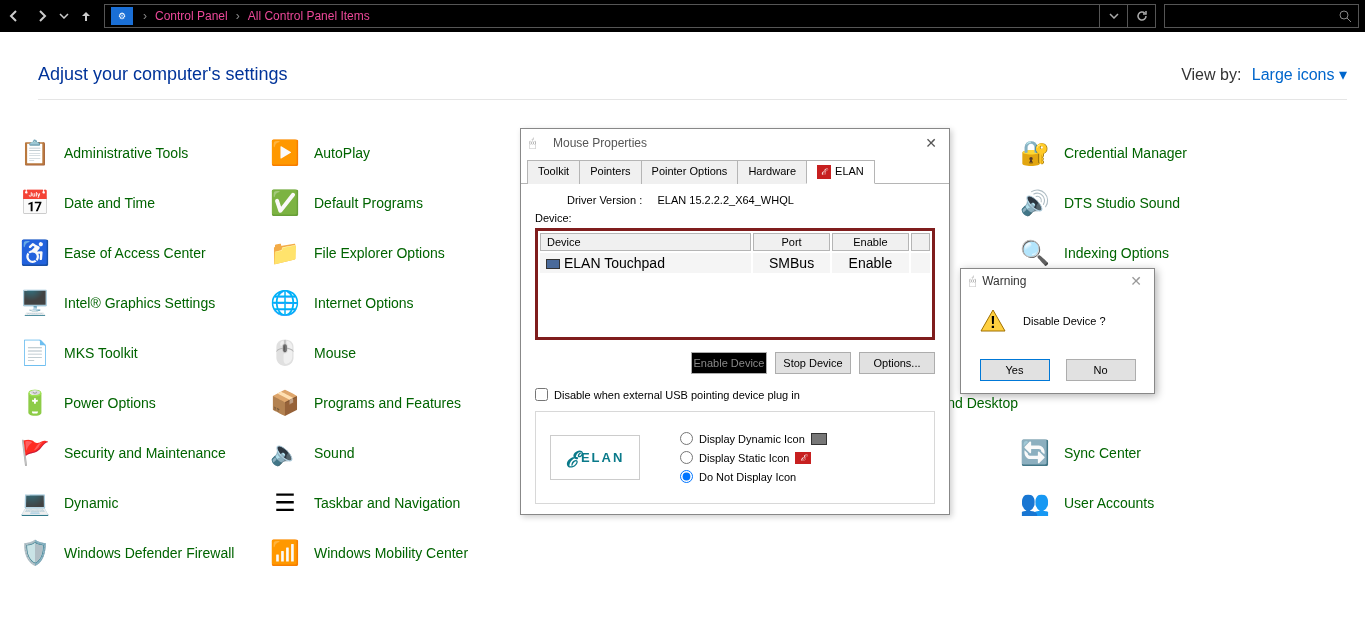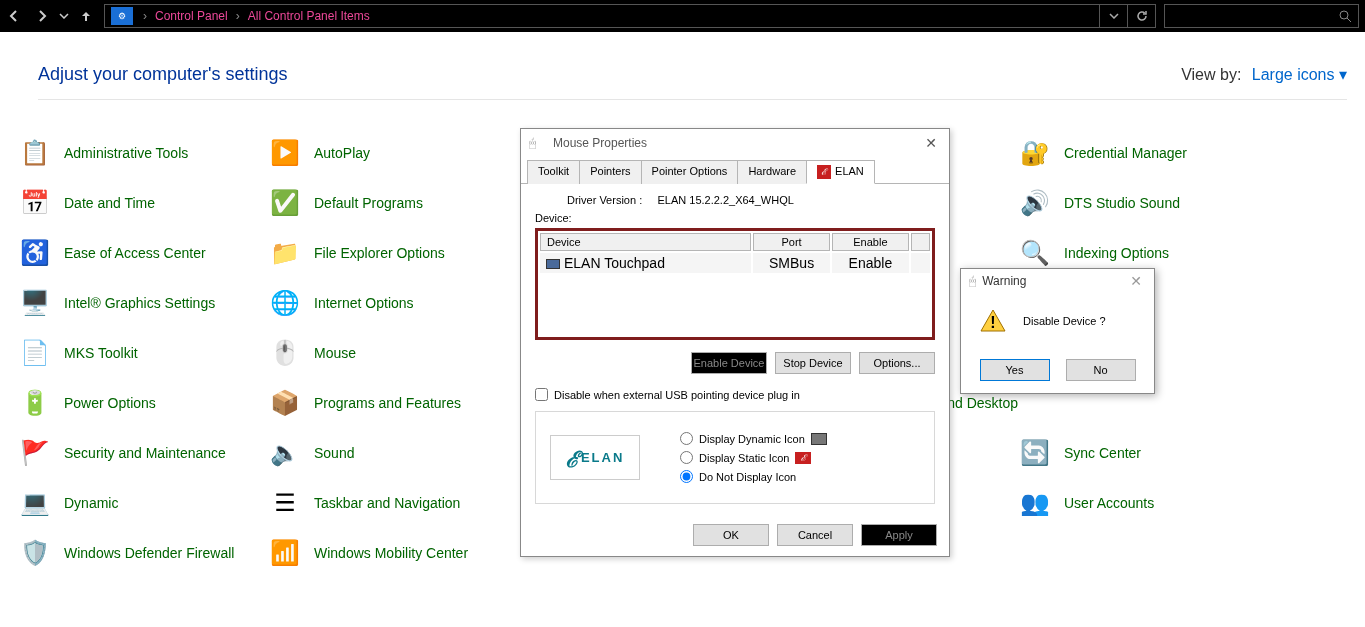--- a/index.html
+++ b/index.html
@@ -369,25 +369,20 @@
             <span>Display Static Icon</span> 
             <span class="trail-icon" style="background:#c72020;color:#fff;text-align:center;font-size:9px;line-height:12px;font-style:italic;font-family:serif;">ℰ</span>
           </label>
         <label>
             <input type="radio" name="tray" checked="" style=""> 
             <span>Do Not Display Icon</span>
           </label>
       </div>
     </div>
   </div>
-  <div class="dlg-footer">
-    <button class="win-btn">OK</button>
-    <button class="win-btn">Cancel</button>
-    <button class="win-btn" disabled="">Apply</button>
-  </div>
 </div>
 
 <div class="warning" style="left:960px; top:268px; width:195px;">
   <div class="warn-title">
     <span style="margin-right:6px;color:#888;">🖱</span>
     <span>Warning</span>
     <span class="dlg-close" style="color:#999;">✕</span>
   </div>
   <div class="warn-body">
     <div class="warn-icon">

